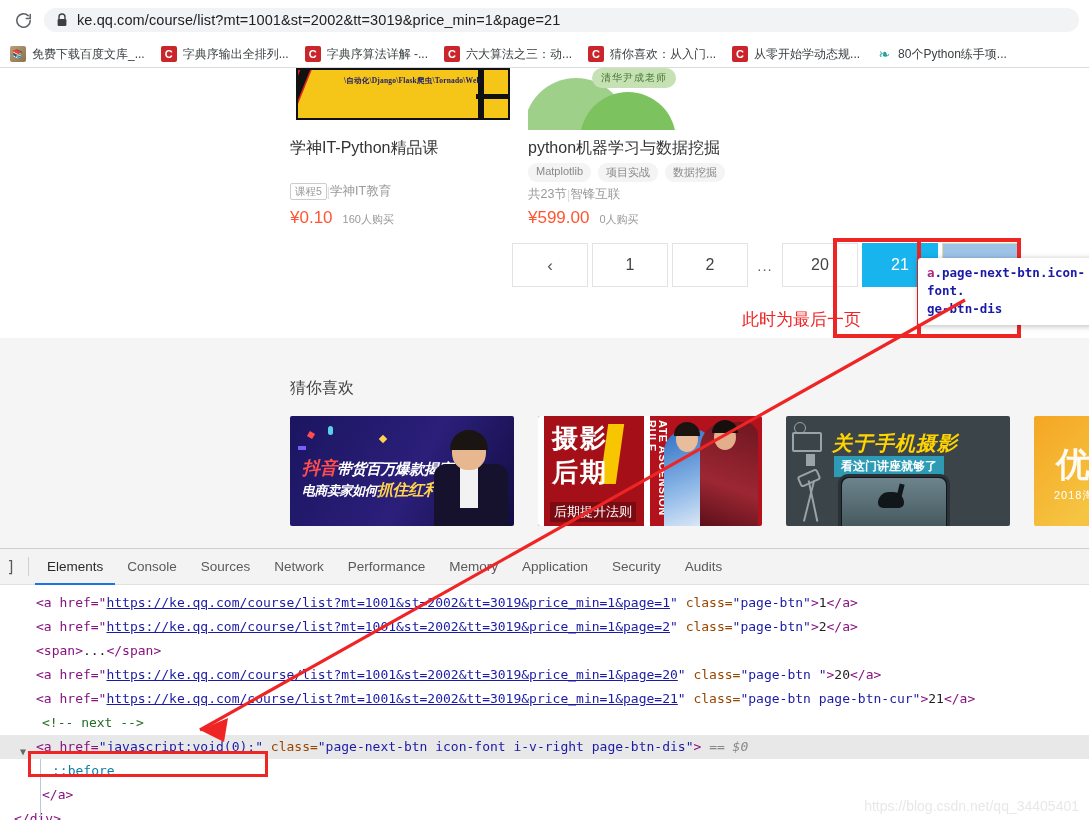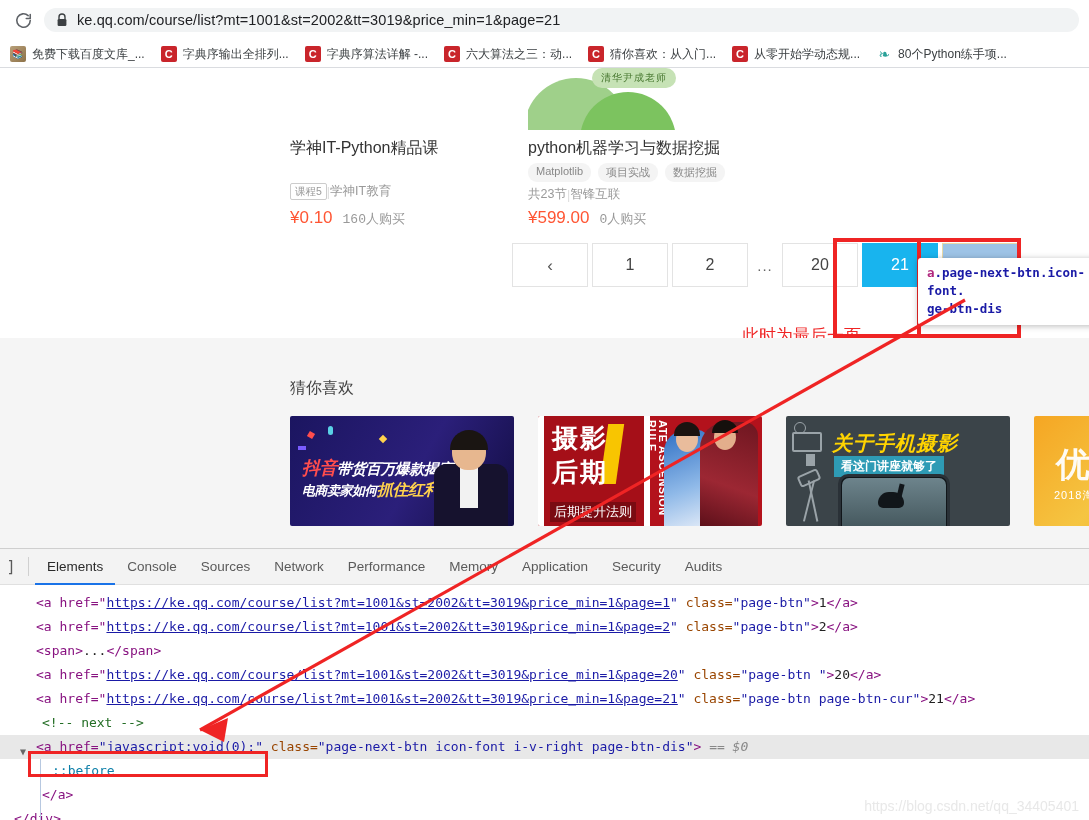--- a/index.html
+++ b/index.html
@@ -141,21 +141,21 @@
     position: absolute; font-size: 12.5px; color: #999; white-space: nowrap;
     display: flex; align-items: center; gap: 0;
   }
   .meta .sep { color: #ddd; }
   .meta .chip {
     border: 1px solid #ccc; color: #999; font-size: 10.5px;
     padding: 0px 4px; border-radius: 2px; line-height: 15px;
   }
   .price-row { position: absolute; display: flex; align-items: baseline; gap: 10px; white-space: nowrap;}
   .price { color: #ff5533; font-size: 17px; }
-  .buyers { color: #999; font-size: 13px; font-family: Liberation Mono, monospace; }
+  .buyers { color: #999; font-size: 11px; }
 
   
   .pager {
     position: absolute; left: 512px; top: 175px;
     display: flex; align-items: center; gap: 0px;
   }
   .pbtn {
     width: 76px; height: 44px; margin-right: 4px;
     border: 1px solid #e3e3e3; background: #fff;
     display: flex; align-items: center; justify-content: center;
@@ -384,20 +384,30 @@
         <span class="bm-ico green">❧</span>
         <span class="bm-label">80个Python练手项...</span>
       </div>
     </div>
   </div>
 
   <div class="page-content">
 
     <div class="course-area">
 
+      <div class="thumb1">
+        <div class="thumb1-shadow"></div>
+        <div class="thumb1-inner">
+          <div class="thumb1-slash"></div>
+          <div class="thumb1-slash2"></div>
+          <div class="thumb1-vbar"></div>
+          <div class="thumb1-hbar"></div>
+          <div class="thumb1-text">\自动化\Django\Flask爬虫\Tornado\Web</div>
+        </div>
+      </div>
       <div class="course-title" style="left:290px; top:70px;">学神IT-Python精品课</div>
       <div class="meta" style="left:290px; top:115px;">
         <span class="chip">课程5</span>
         <span class="sep">|</span>
         <span>学神IT教育</span>
       </div>
       <div class="price-row" style="left:290px; top:140px;">
         <span class="price">¥0.10</span>
         <span class="buyers">160人购买</span>
       </div>
@@ -440,21 +450,21 @@
 
       <div class="redbox" style="left:833px; top:170px; width:88px; height:100px;"></div>
       <div class="redbox" style="left:917px; top:170px; width:104px; height:100px;"></div>
 
       <div class="tooltip-arrow"></div>
       <div class="tooltip">
         <span class="tag-a">a</span><span>.page-next-btn.icon-font.</span><br>
         <span>ge-btn-dis</span>
       </div>
 
-      <div class="annot" style="left:742px; top:256px; font-size:17px;">此时为最后一页</div>
+      <div class="annot" style="left:742px; top:240px; font-size:17px;">此时为最后一页</div>
     </div>
 
     <div class="recommend">
       <div class="rec-title">猜你喜欢</div>
       <div class="rec-cards">
 
         <div class="rec-card card-a">
           <div class="conf1"></div>
           <div class="conf2"></div>
           <div class="conf3"></div>

